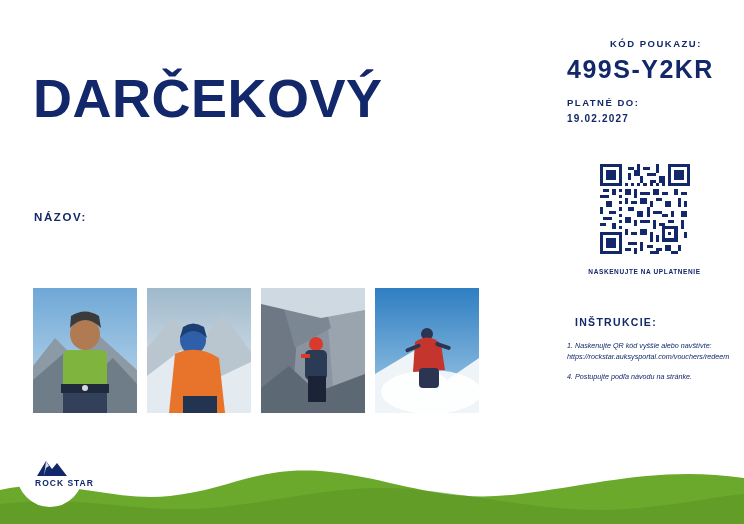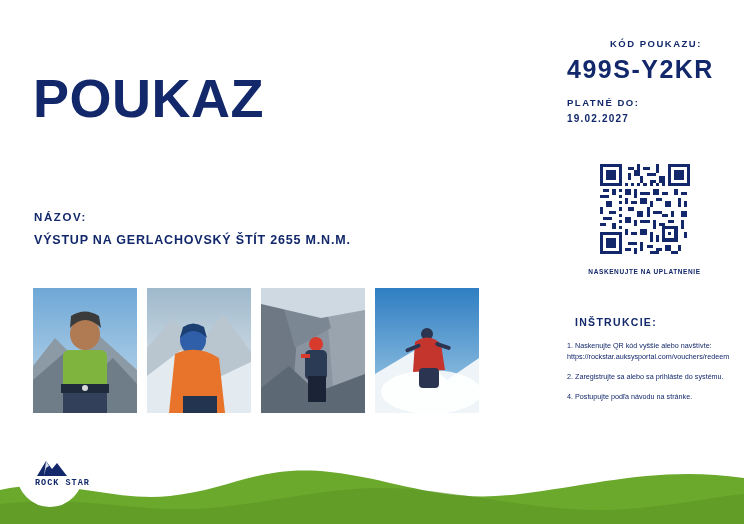--- a/index.html
+++ b/index.html
@@ -89,21 +89,20 @@
     border: 2px solid #ffffff;
   }
   .logo-text {
     position: absolute;
     left: 18px; top: 37px;
     font-size: 8.5px;
     font-weight: bold;
     color: #12286b;
     letter-spacing: 1px;
     white-space: nowrap;
-    font-family: Liberation Mono, monospace;
   }
   .logo-mtn {
     position: absolute;
     left: 20px; top: 17px;
   }
 
   
   .right {
     position: absolute;
     left: 545px; top: 0;
@@ -154,47 +153,46 @@
     letter-spacing: 1.3px;
   }
   .instr-list {
     position: absolute;
     left: 22px; top: 340px;
     width: 166px;
     color: #12286b;
     font-size: 7.2px;
     line-height: 1.55;
   }
-  .instr-item { margin-bottom: 9px; }
+  .instr-item { margin-bottom: 9px; font-style: italic; }
 
   .contact {
     position: absolute;
     left: 0; bottom: 10px;
     width: 199px;
     text-align: center;
     color: #12286b;
     font-size: 6px;
     letter-spacing: 0.2px;
   }
 </style>
 </head>
 <body>
 
 <div class="voucher">
 
   <div class="left">
 
     <div class="title">
-      <span class="line2">POUKAZ</span>
+      <span>DARČEKOVÝ</span>
     </div>
 
     <div class="label-nazov">NÁZOV:</div>
 
     <div class="product-name">
-      <span>VÝSTUP NA GERLACHOVSKÝ ŠTÍT 2655 M.N.M.</span>
     </div>
 
     <div class="photos">
 
       <div class="photo">
         <svg width="104" height="125" viewBox="0 0 104 125">
           <defs>
             <linearGradient id="sky1" x1="0" y1="0" x2="0" y2="1">
               <stop offset="0%" stop-color="#6fa8d6"></stop>
                 <stop offset="100%" stop-color="#c5dced"></stop>
@@ -386,21 +384,20 @@
         </g>
       </svg>
     </div>
 
     <div class="qr-caption">NASKENUJTE NA UPLATNENIE</div>
 
     <div class="instr-title">INŠTRUKCIE:</div>
 
     <div class="instr-list">
       <div class="instr-item">1. Naskenujte QR kód vyššie alebo navštívte: https://rockstar.auksysportal.com/vouchers/redeem</div>
-      <div class="instr-item">2. Zaregistrujte sa alebo sa prihláste do systému.</div>
       <div class="instr-item">4. Postupujte podľa návodu na stránke.</div>
     </div>
 
     <div class="contact">E-mail: rockstar@rockstar.sk  |  Telefón: +421 903 806 224</div>
   </div>
 
   <svg class="wave" viewBox="0 0 744 86" preserveAspectRatio="none">
     <path d="M0,52 C60,38 110,64 170,58 C230,52 260,26 330,34 C400,42 440,66 520,56 C600,46 660,28 744,40 L744,86 L0,86 Z" fill="#6aa92c"></path>
     <path d="M0,66 C80,56 140,76 210,70 C290,63 340,44 420,52 C500,60 560,78 640,70 C690,65 720,58 744,56 L744,86 L0,86 Z" fill="#5a9324" opacity="0.55"></path>
   </svg>

